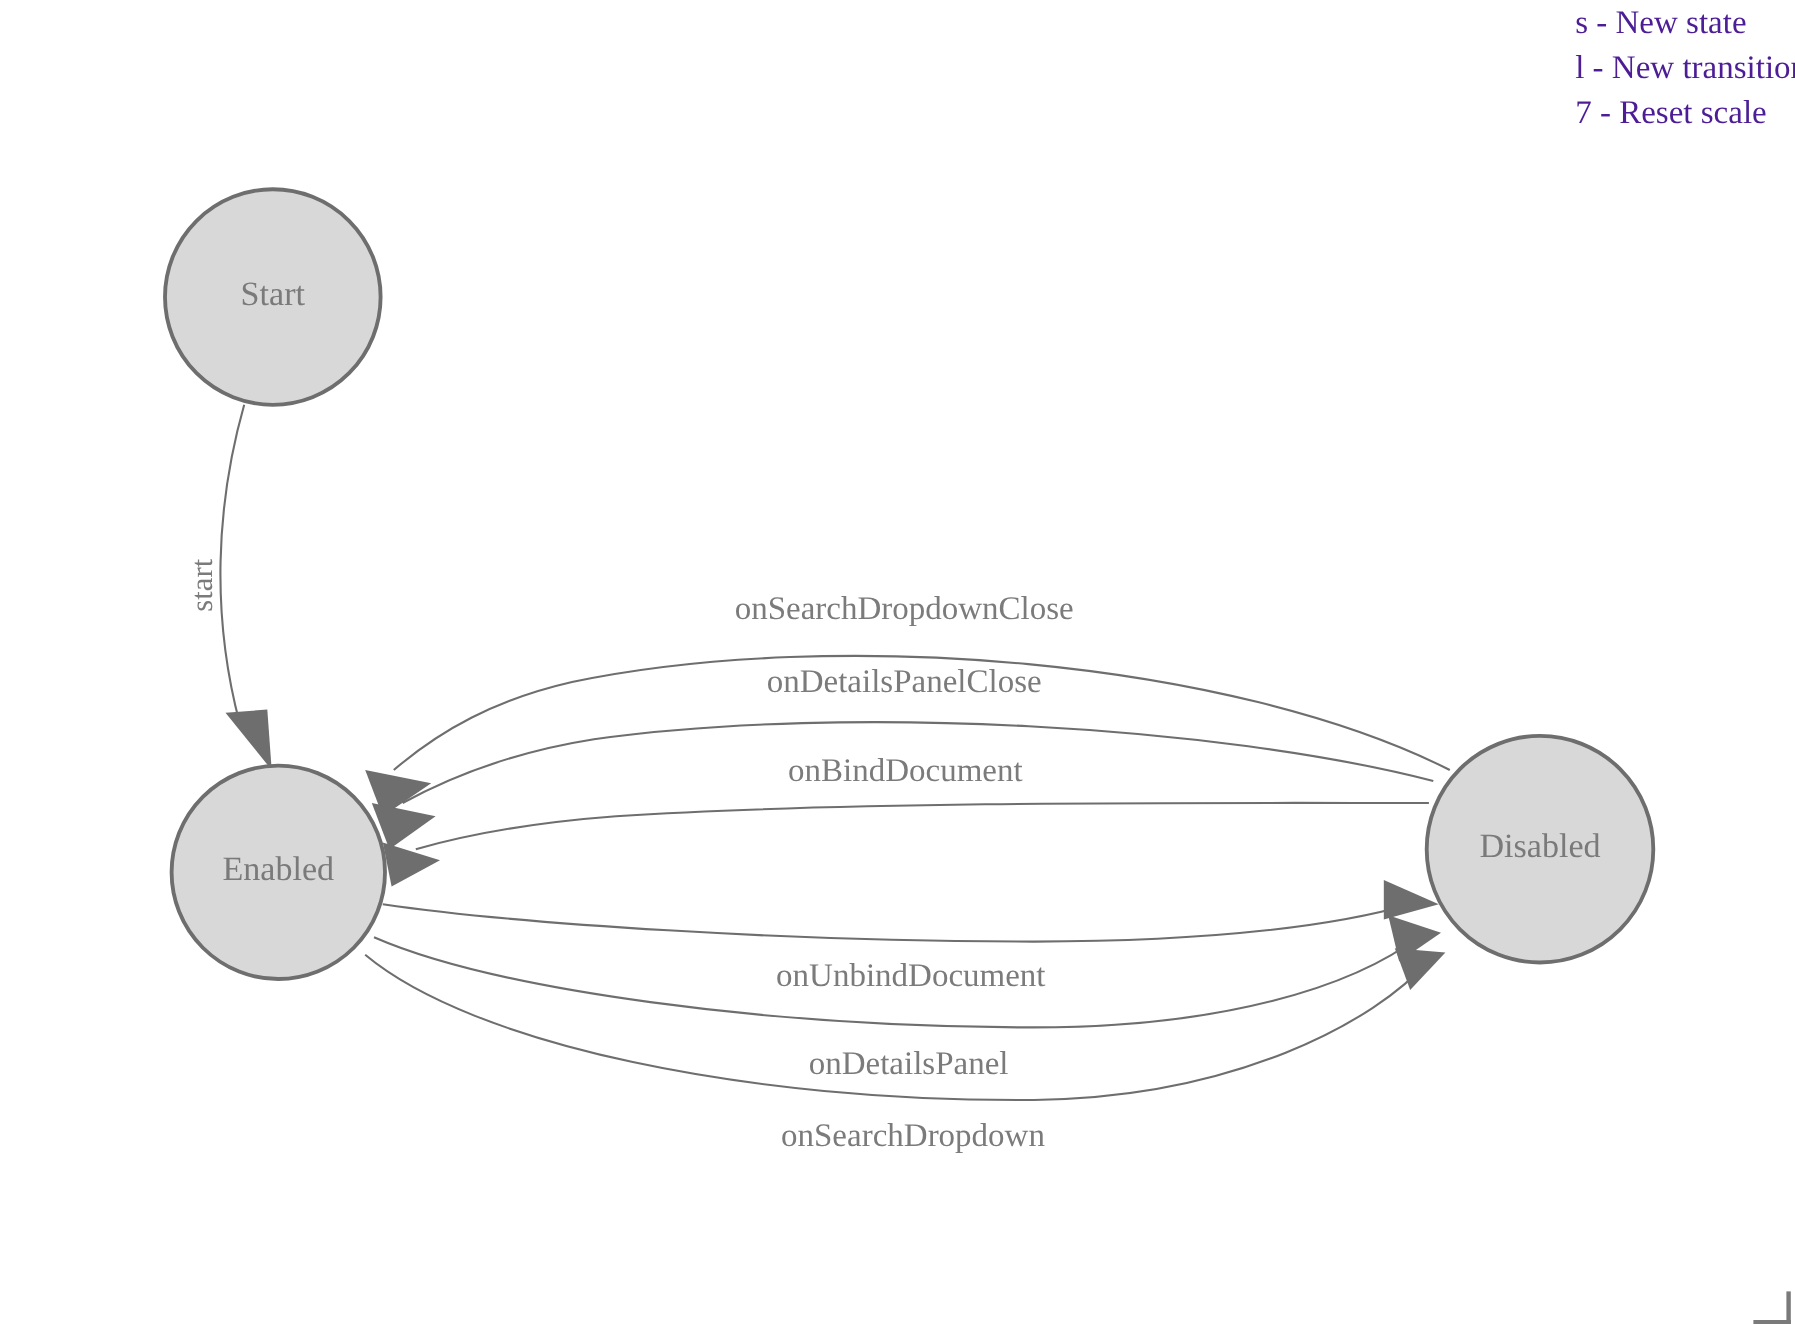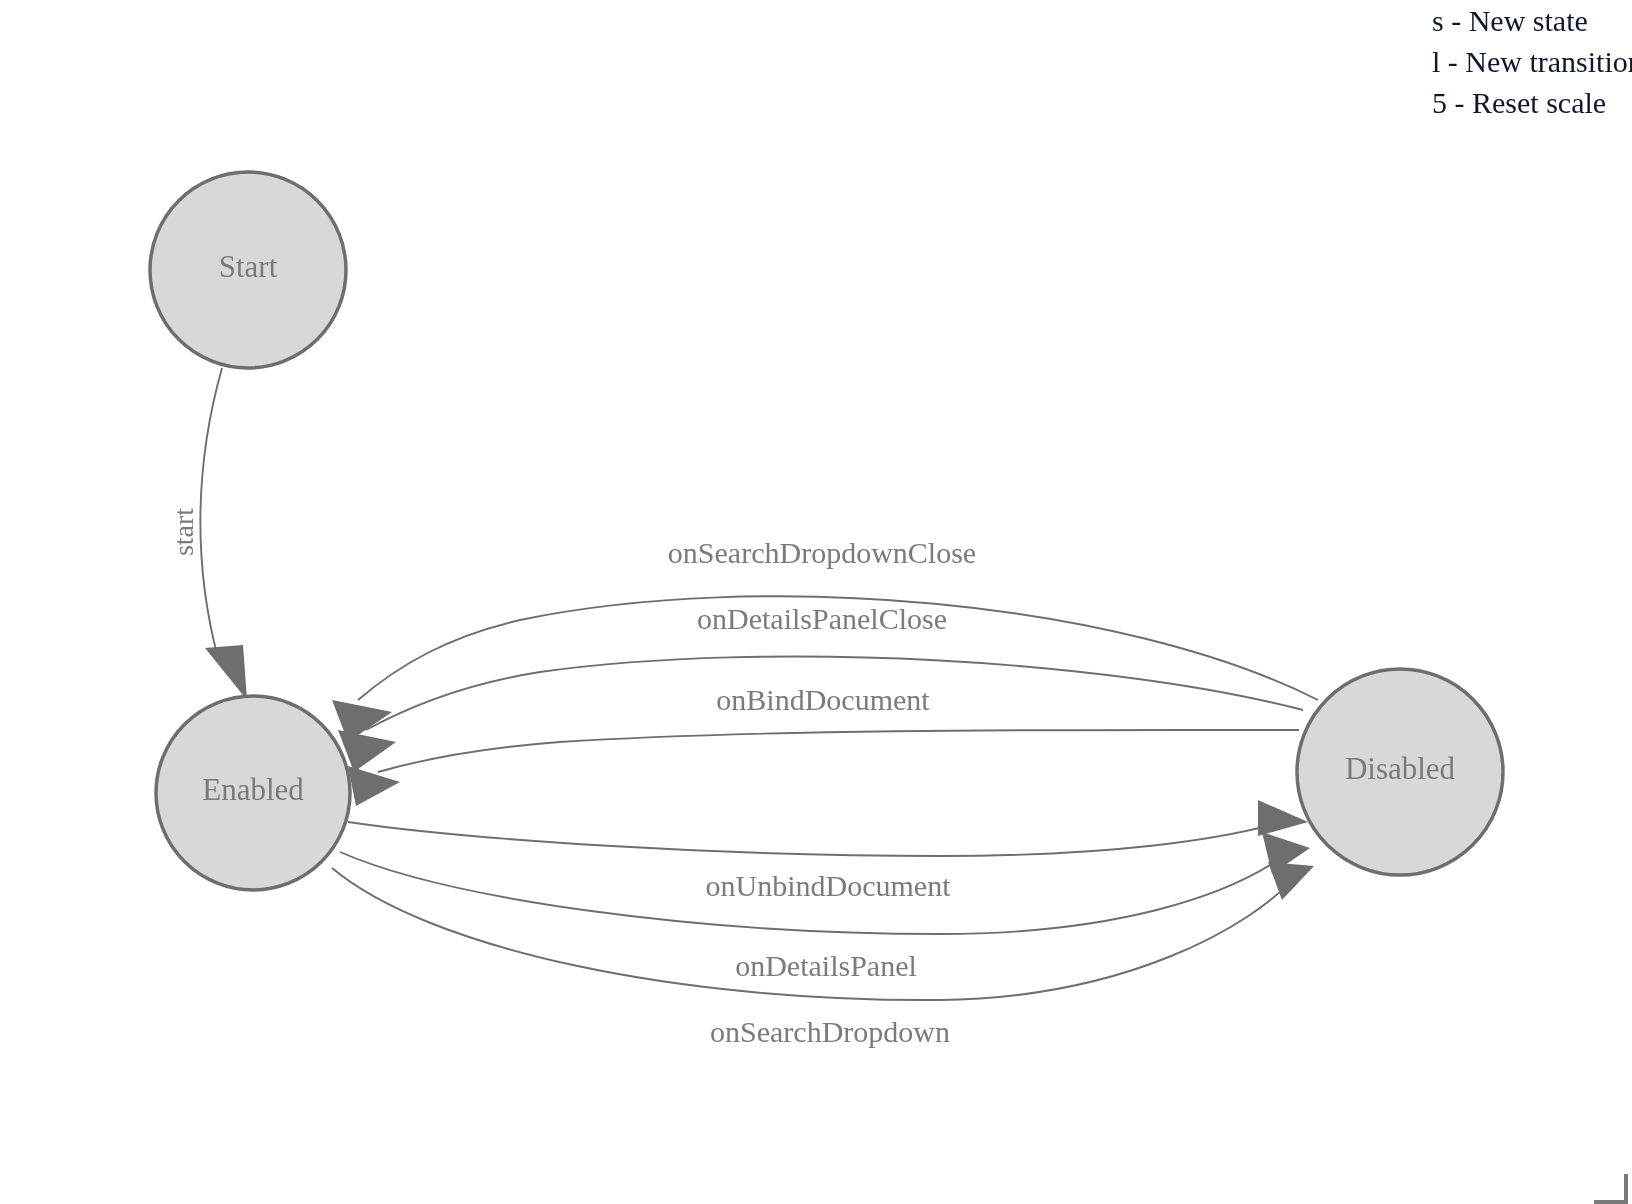--- a/index.html
+++ b/index.html
@@ -69,21 +69,21 @@
     top: 0;
     width: 210px;
     overflow: hidden;
     padding: 0;
     pointer-events: none;
   }
   .help-line {
     font-family: "Liberation Serif", "DejaVu Serif", serif;
     font-size: 30px;
     line-height: 41px;
-    color: #0f172a;
+    color: #4c1d95;
     white-space: nowrap;
     padding-left: 10px;
     height: 41px;
   }
   #corner-mark {
     position: absolute;
     right: 0px;
     bottom: 0px;
     width: 34px;
     height: 30px;
@@ -174,21 +174,21 @@
 
     <text class="edge-label" x="826" y="976">onDetailsPanel</text>
 
     <text class="edge-label" x="830" y="1042">onSearchDropdown</text>
 
   </svg>
 
   <div id="help-panel">
     <div class="help-line">s - New state</div>
     <div class="help-line">l - New transition</div>
-    <div class="help-line">5 - Reset scale</div>
+    <div class="help-line">7 - Reset scale</div>
   </div>
 
   <div id="corner-mark">
     <div class="cm-v"></div>
     <div class="cm-h"></div>
   </div>
 
 </div>
 
 </body></html>

